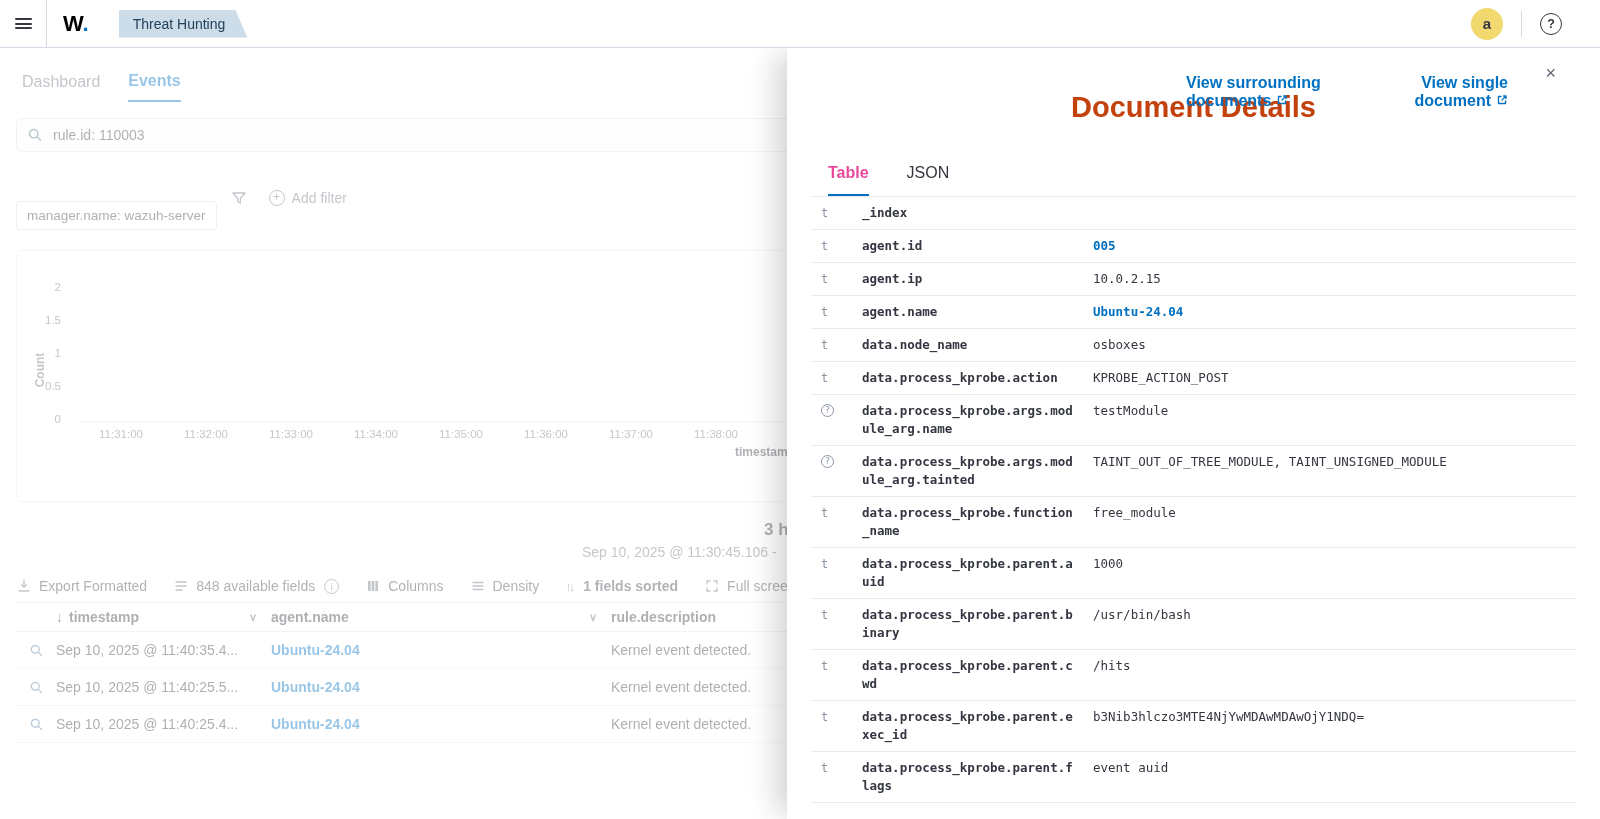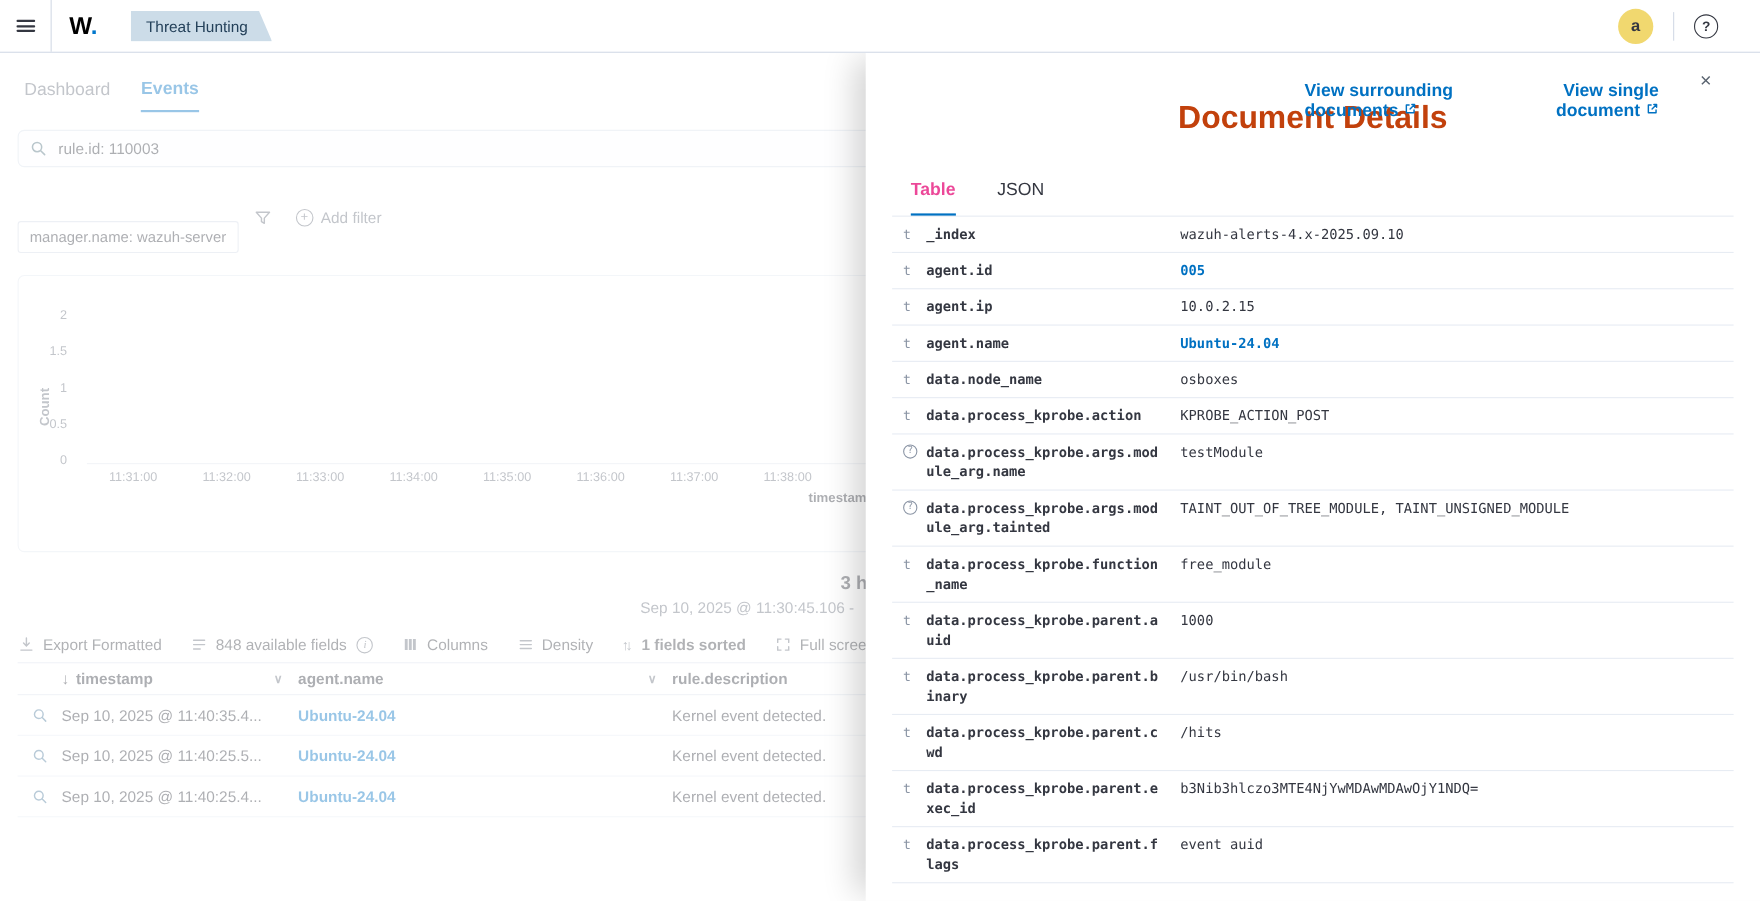--- a/index.html
+++ b/index.html
@@ -101,21 +101,21 @@
     border-bottom:2px solid transparent; }
   .ftab.active { color:#ec4899; font-weight:600; border-bottom-color:#0071c2; }
 
   .fieldlist { border-top:1px solid #e7ecf3; }
   .frow { display:flex; align-items:flex-start; padding:7px 0 7px 10px; border-bottom:1px solid #e7ecf3; }
   .ficon { width:21px; flex:none; font-family:"DejaVu Sans Mono", monospace; font-size:12px;
     color:#8b95a5; line-height:18px; }
   .ficon.q { width:13px; height:13px; border:1px solid #8b95a5; border-radius:50%; font-size:9px;
     display:flex; align-items:center; justify-content:center; margin:2px 8px 0 0; line-height:1; }
   .fname { width:211px; flex:none; font-family:"DejaVu Sans Mono", monospace; font-size:12.5px;
-    font-weight:700; color:#343741; line-height:18px; word-break:break-all; }
+    font-weight:700; color:#343741; line-height:18px; word-break:break-all;margin-left:20px; }
   .fval { flex:1; margin-left:20px; font-family:"DejaVu Sans Mono", monospace; font-size:12.5px;
     color:#343741; line-height:18px; word-break:break-all; }
   .fval.v-link { color:#0071c2; font-weight:700; cursor:pointer; }
 </style>
 </head>
 <body>
 
 <header class="topbar">
   <button class="menu-btn">
     <span class="bars">
@@ -303,21 +303,20 @@
 
   <div class="ftabs">
     <div class="ftab active">Table</div>
     <div class="ftab">JSON</div>
   </div>
 
   <div class="fieldlist">
     <div class="frow">
       <span class="ficon">t</span>
       <span class="fname">_index</span>
-      <span class="fval">wazuh-alerts-4.x-2025.09.10</span>
     </div>
     <div class="frow">
       <span class="ficon">t</span>
       <span class="fname">agent.id</span>
       <span class="fval v-link">005</span>
     </div>
     <div class="frow">
       <span class="ficon">t</span>
       <span class="fname">agent.ip</span>
       <span class="fval">10.0.2.15</span>

